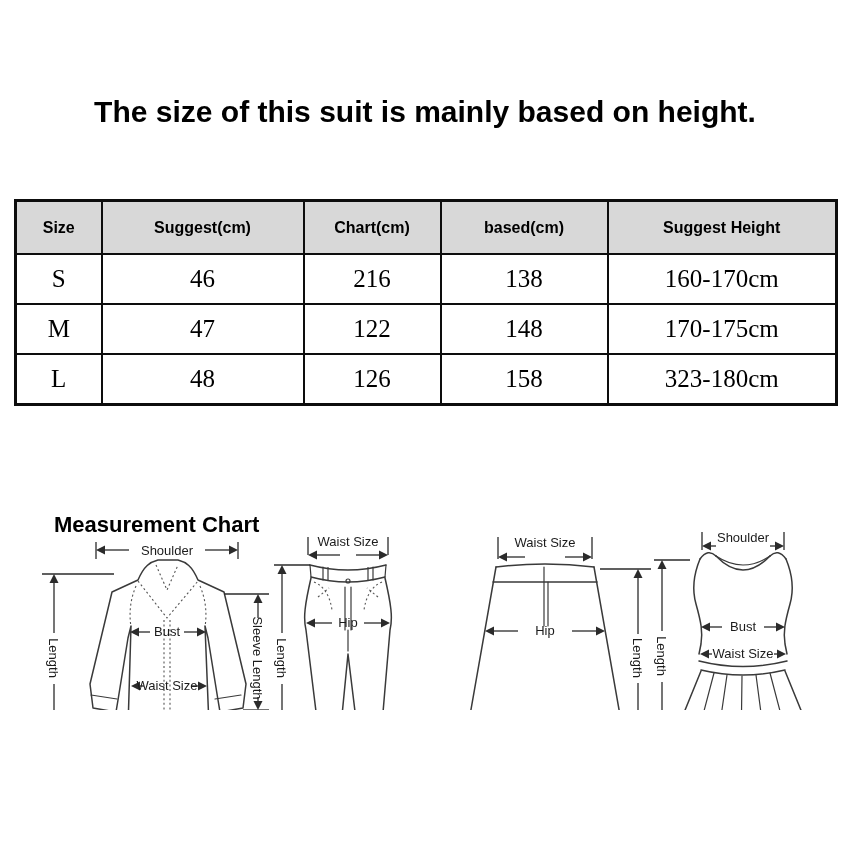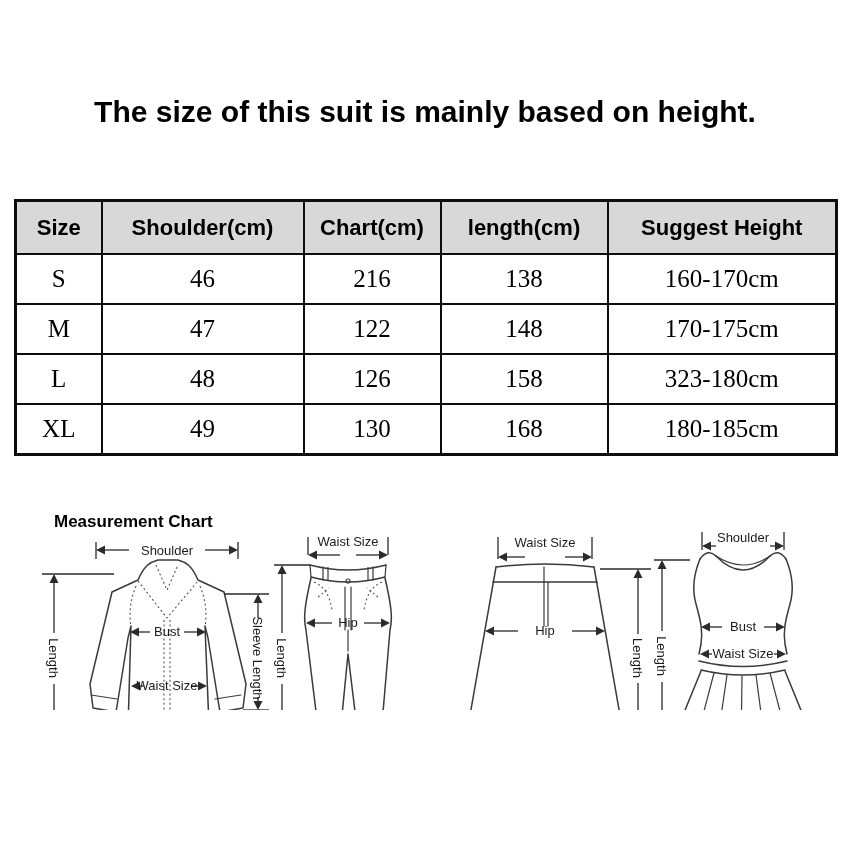--- a/index.html
+++ b/index.html
@@ -5,25 +5,25 @@
   html,body{margin:0;padding:0;background:#ffffff;}
   #canvas{position:relative;width:850px;height:710px;background:#ffffff;overflow:hidden;
           font-family:"Liberation Sans",sans-serif;color:#000;}
   
   #page-title{position:absolute;left:0;right:0;top:95px;margin:0;text-align:center;
               font-size:30px;font-weight:bold;letter-spacing:0;}
   
   #size-table{position:absolute;left:14px;top:199px;width:821px;border-collapse:collapse;
               table-layout:fixed;border:3px solid #0d0d0d;}
   #size-table th{background:#d8d8d8;border:2px solid #0d0d0d;height:49px;
-                 font-size:22px;font-weight:bold;text-align:center;}
+                 font-size:16px;font-weight:bold;text-align:center;}
   #size-table td{border:2px solid #0d0d0d;height:46px;text-align:center;
                  font-family:"Liberation Serif",serif;font-size:25px;}
   
-  #mc-title{position:absolute;left:54px;top:512px;font-size:17px;font-weight:bold;}
+  #mc-title{position:absolute;left:54px;top:512px;font-size:22px;font-weight:bold;}
   .diagram{position:absolute;}
   #svg-shirt{left:38px;top:534px;}
   #svg-pants{left:266px;top:534px;}
   #svg-skirt{left:450px;top:534px;}
   #svg-dress{left:646px;top:530px;}
   .ol{fill:none;stroke:#3a3a3a;stroke-width:1.5;stroke-linejoin:round;stroke-linecap:round;}
   .thin{fill:none;stroke:#3a3a3a;stroke-width:1.2;stroke-linecap:round;}
   .dash{fill:none;stroke:#555;stroke-width:1.1;stroke-dasharray:2 2.6;}
   .meas{fill:none;stroke:#2b2b2b;stroke-width:1.3;}
   .ah{fill:#2b2b2b;stroke:none;}
@@ -40,23 +40,23 @@
     <colgroup>
       <col style="width:86px">
         <col style="width:202px">
         <col style="width:137px">
       <col style="width:167px">
         <col style="width:229px">
     </colgroup>
     <thead>
       <tr>
         <th>Size</th>
-        <th>Shoulder(cm)</th>
+        <th>Suggest(cm)</th>
         <th>Chart(cm)</th>
-        <th>length(cm)</th>
+        <th>based(cm)</th>
         <th>Suggest Height</th>
       </tr>
     </thead>
     <tbody>
       <tr>
         <td>S</td>
         <td>46</td>
         <td>216</td>
         <td>138</td>
         <td>160-170cm</td>
@@ -67,27 +67,20 @@
         <td>122</td>
         <td>148</td>
         <td>170-175cm</td>
       </tr>
       <tr>
         <td>L</td>
         <td>48</td>
         <td>126</td>
         <td>158</td>
         <td>323-180cm</td>
-      </tr>
-      <tr>
-        <td>XL</td>
-        <td>49</td>
-        <td>130</td>
-        <td>168</td>
-        <td>180-185cm</td>
       </tr>
     </tbody>
   </table>
 
   <div id="mc-title">Measurement Chart</div>
 
   <svg id="svg-shirt" class="diagram" width="236" height="218" viewBox="0 0 236 218">
     <g>
       <line class="meas" x1="58" y1="8" x2="58" y2="25"></line>
       <line class="meas" x1="200" y1="8" x2="200" y2="25"></line>

